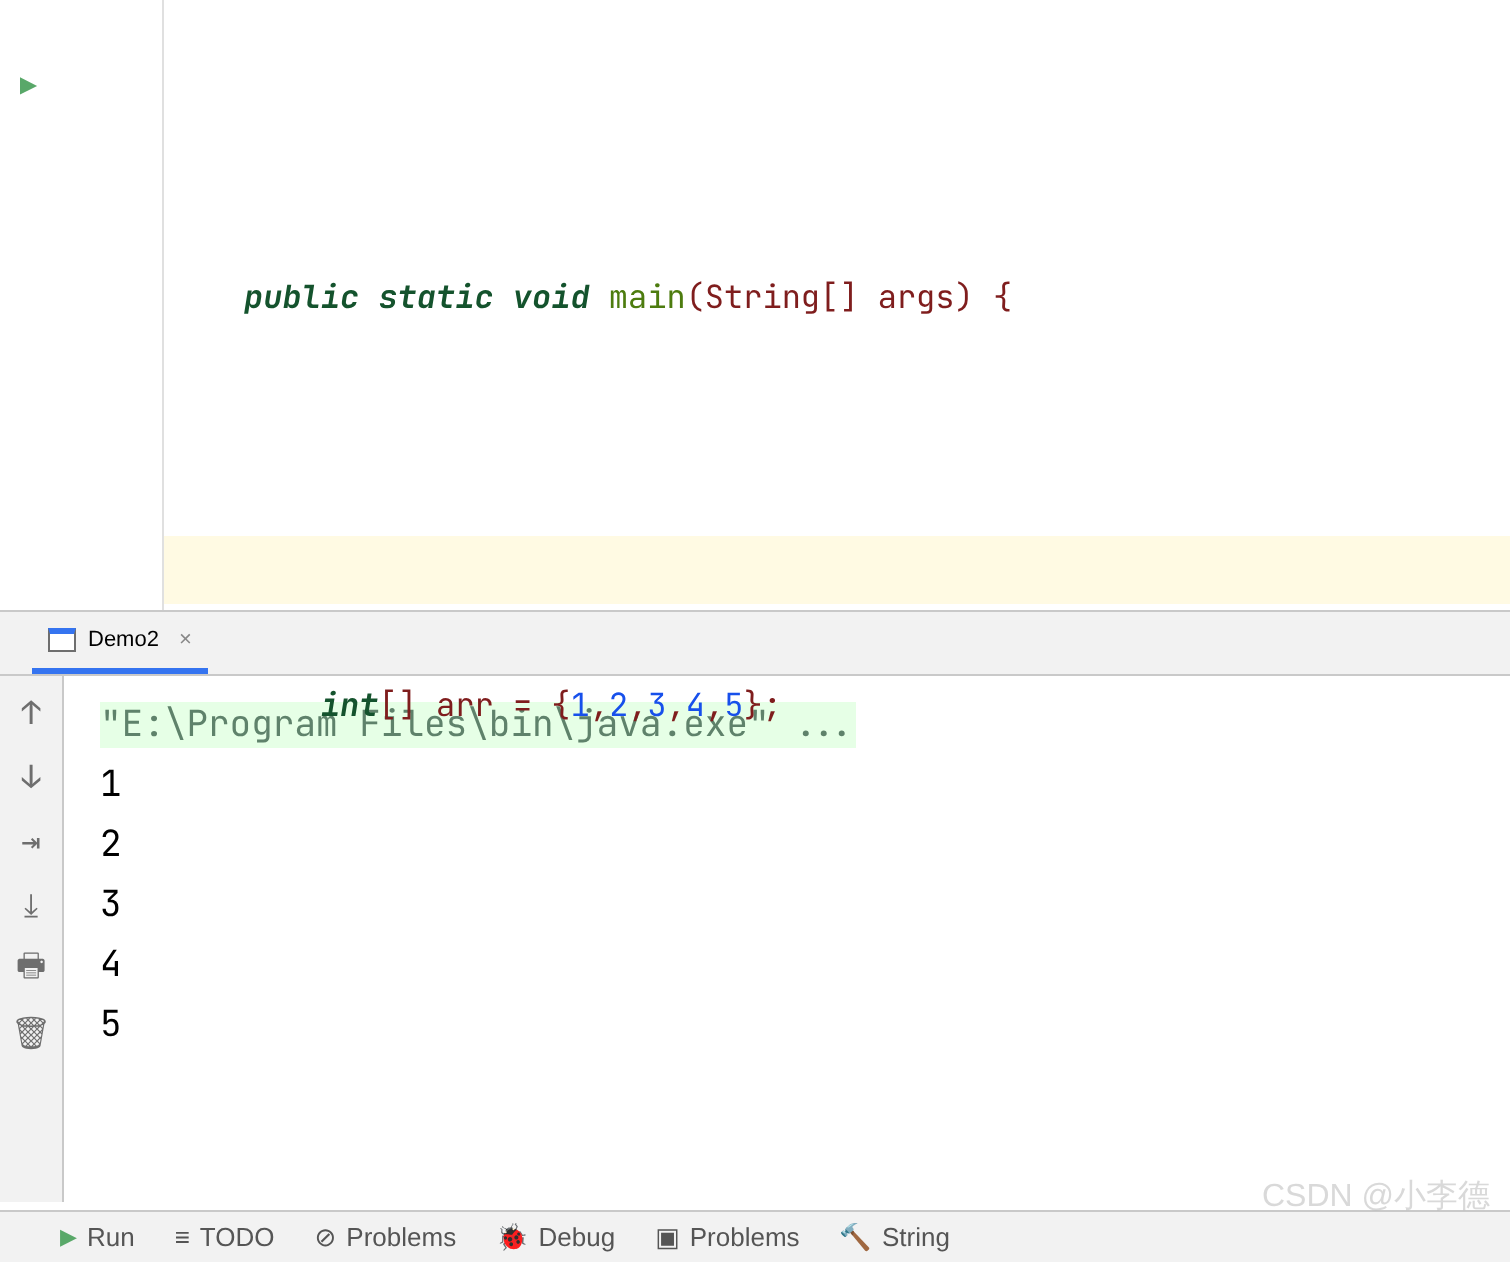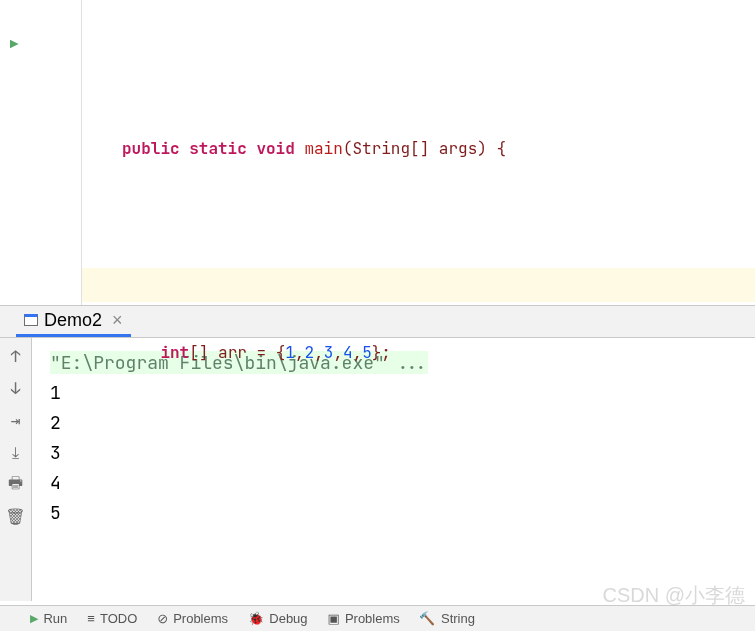--- a/index.html
+++ b/index.html
@@ -62,25 +62,25 @@
     }
     .highlight-line {
       position: absolute;
       left: 0;
       right: 0;
       height: 34px;
       background: #fffae3;
       z-index: 0;
     }
     .code-line { position: relative; z-index: 1; }
-    .kw { color: #be185d; font-weight: bold; }
+    .kw { color: #14532d; font-weight: bold; font-style: italic; }
     .static-field { color: #871094; font-style: italic; }
     .num { color: #1750eb; }
     .plain { color: #7f1d1d; }
-    .method { color: #b91c1c; }
+    .method { color: #4d7c0f; }
     
     .run-panel {
       border-top: 1px solid #c9c9c9;
       display: flex;
       flex-direction: column;
       height: 296px;
     }
     .run-tabs {
       height: 32px;
       display: flex;
@@ -88,21 +88,21 @@
       border-bottom: 1px solid #c9c9c9;
       background: #f2f2f2;
       padding-left: 16px;
     }
     .run-tab {
       display: flex;
       align-items: center;
       gap: 6px;
       padding: 4px 8px;
       font-family: -apple-system, "Segoe UI", sans-serif;
-      font-size: 18px;
+      font-size: 11px;
       color: #000;
       border-bottom: 3px solid #3574f0;
       height: 100%;
     }
     .run-tab-icon {
       width: 14px;
       height: 12px;
       border: 1px solid #6e6e6e;
       border-top: 3px solid #3574f0;
       background: #fff;
@@ -162,21 +162,21 @@
       color: #555;
     }
     .bottom-item { display: flex; align-items: center; gap: 5px; }
     .play-sm { color: #59a869; font-size: 11px; }
     .watermark {
       position: absolute;
       bottom: 22px;
       right: 10px;
       color: rgba(180,180,180,0.5);
       font-family: sans-serif;
-      font-size: 20px;
+      font-size: 16px;
       pointer-events: none;
       margin-left: 23px;
     }
     .fold-line {
       position: absolute;
       left: 56px;
       top: 50px;
       width: 8px;
       bottom: 0;
       background: #d4e2ff;

